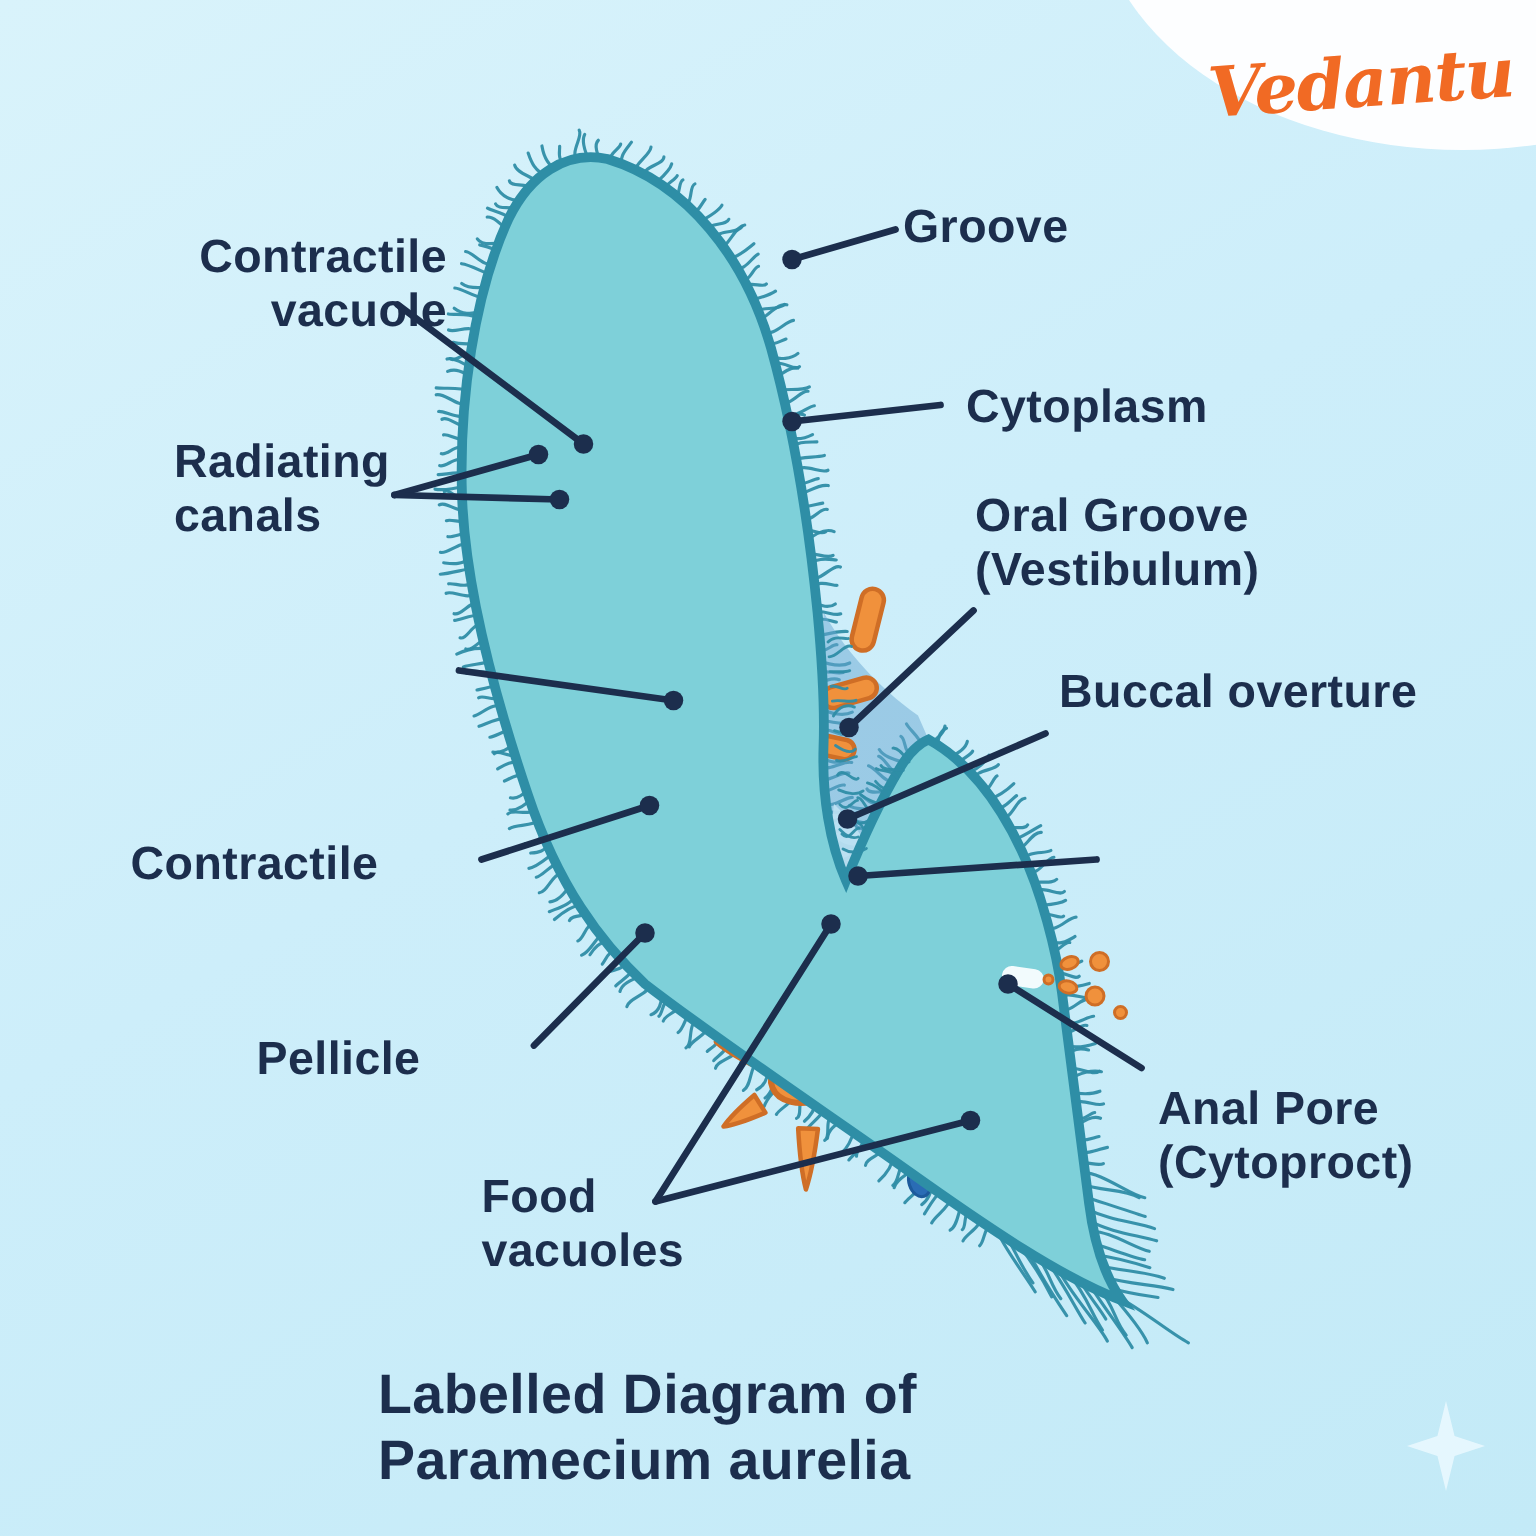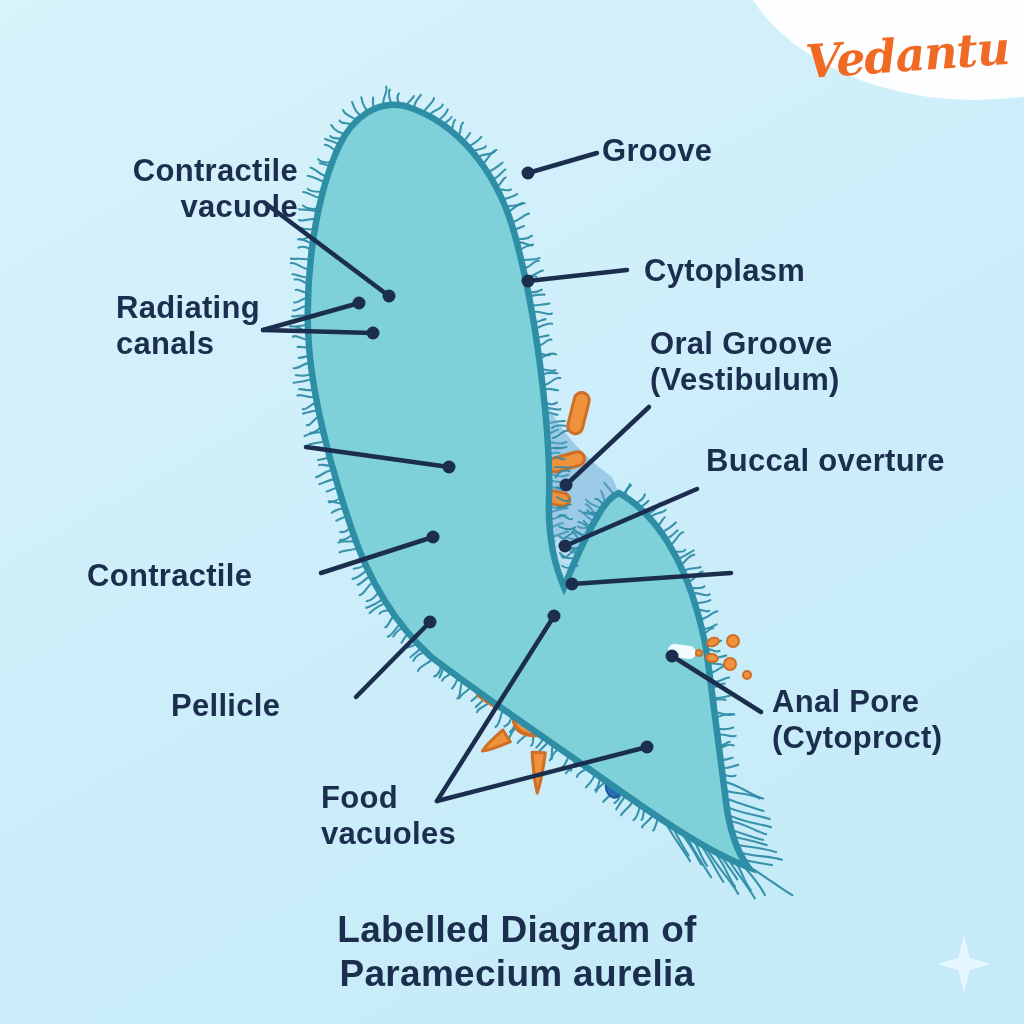--- a/index.html
+++ b/index.html
@@ -17,21 +17,21 @@
     font:italic 700 46px "DejaVu Serif",serif;color:#f16a24;
     transform:rotate(-4deg);letter-spacing:-1px;text-align:center;
   }
   svg#scene{position:absolute;left:0;top:0;}
   .lbl{
     position:absolute;color:#1c2e4d;white-space:pre-line;
     font:700 31px "Liberation Sans",sans-serif;line-height:1.17;letter-spacing:.3px;
   }
   .lbl.center{text-align:right;}
   .title{
-    position:absolute;left:252px;top:908px;width:530px;text-align:center;
+    position:absolute;left:252px;top:908px;width:530px;text-align:left;
     color:#1c2e4d;white-space:pre-line;
     font:800 37px "Liberation Sans",sans-serif;line-height:1.18;letter-spacing:.3px;
   }
   .sparkle{
     position:absolute;left:938px;top:934px;width:52px;height:60px;
     background:#eefaff;opacity:.8;
     clip-path:polygon(50% 0%,61% 39%,100% 50%,61% 61%,50% 100%,39% 61%,0% 50%,39% 39%);
   }
 </style>
 </head>
@@ -498,19 +498,19 @@
 canals</div>
   <div class="lbl" style="left:87px;top:558px">Contractile</div>
   <div class="lbl" style="left:171px;top:688px">Pellicle</div>
   <div class="lbl" style="left:321px;top:780px">Food
 vacuoles</div>
   <div class="lbl" style="left:602px;top:133px">Groove</div>
   <div class="lbl" style="left:644px;top:253px">Cytoplasm</div>
   <div class="lbl" style="left:650px;top:326px">Oral Groove
 (Vestibulum)</div>
   <div class="lbl" style="left:706px;top:443px">Buccal overture</div>
-  <div class="lbl" style="left:772px;top:684px">Anal Pore
+  <div class="lbl" style="left:772px;top:721px">Anal Pore
 (Cytoproct)</div>
 
   <div class="title">Labelled Diagram of
 Paramecium aurelia</div>
   <div class="sparkle"></div>
 </div>
 
 </body></html>

